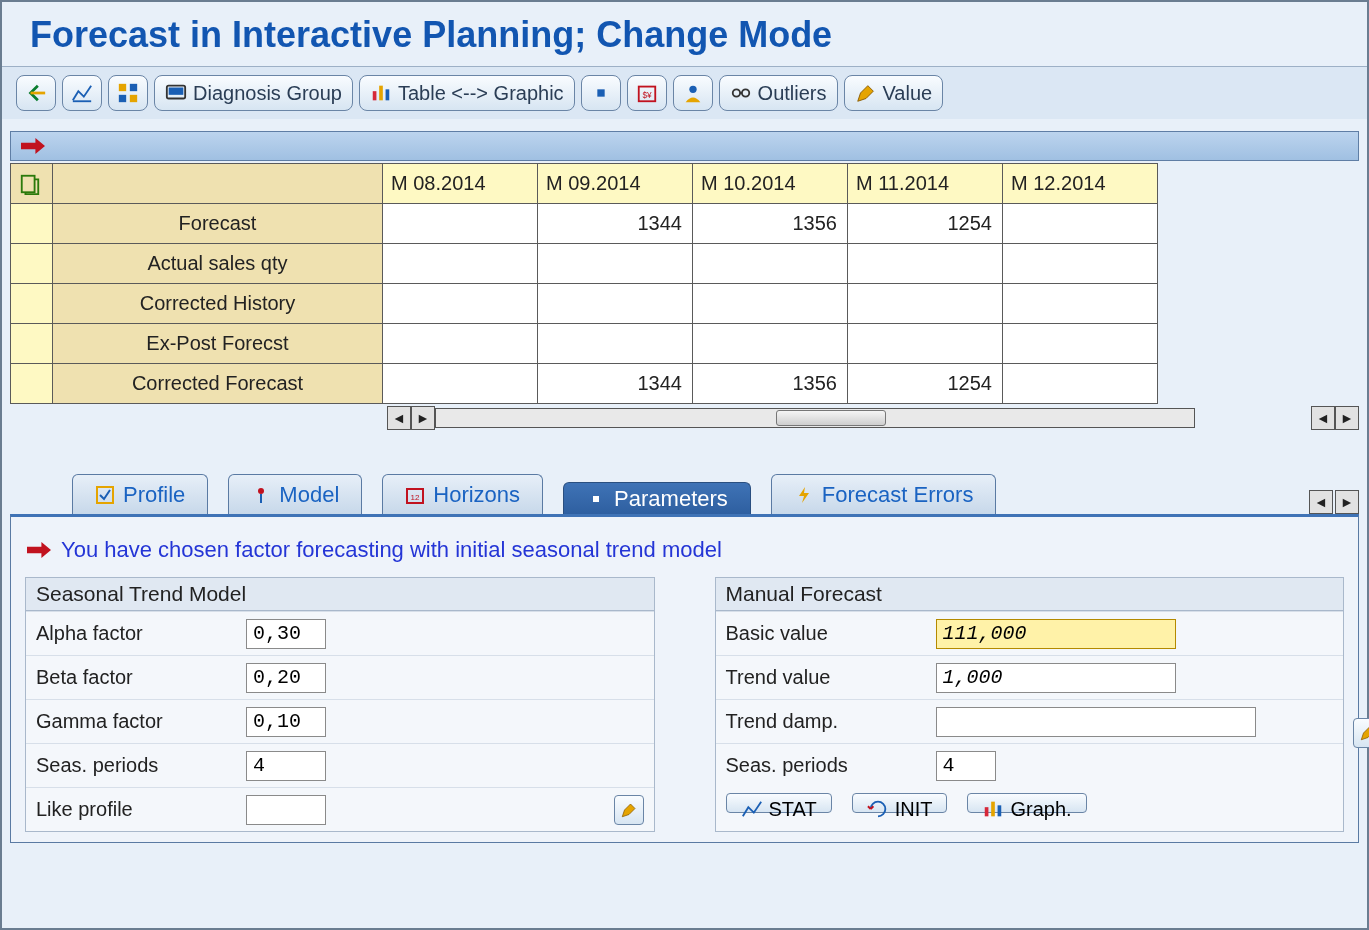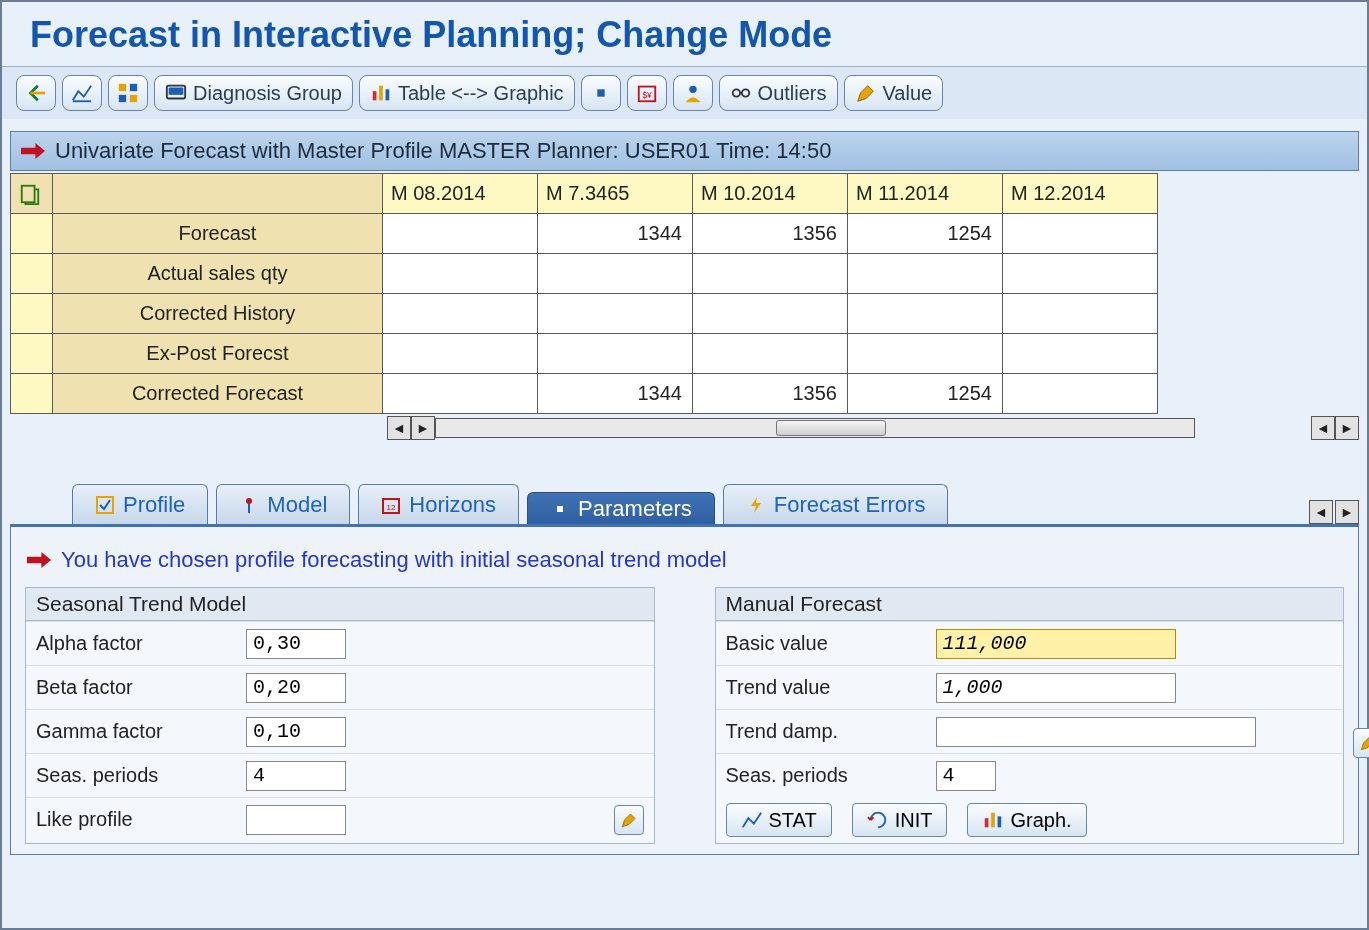--- a/index.html
+++ b/index.html
@@ -103,21 +103,21 @@
     background:#e9e9e9;
     position:relative;
   }
   .scroll-thumb {
     position:absolute; top:1px; height:16px; width:110px; left:340px;
     background: linear-gradient(#f5f5f5,#cfcfcf);
     border:1px solid #777; border-radius:3px;
   }
   .tabs-row {
     display:flex; align-items:flex-end;
-    gap:4px; margin: 40px 8px 0 70px;
+    gap:16px; margin: 40px 8px 0 70px;
     height: 44px;
     position:relative;
   }
   .tab {
     display:inline-flex; align-items:center; gap:8px;
     background: linear-gradient(#e7eff8,#c7d8ea);
     border:1px solid #5a7aa3;
     border-bottom:none;
     border-radius: 6px 6px 0 0;
     padding: 6px 22px;
@@ -171,39 +171,39 @@
     font-size: 20px;
     min-height: 44px;
   }
   .form-row:first-of-type { border-top:none; }
   .form-row label { flex: 0 0 200px; color:#222; }
   .form-row input.txt {
     font-family: "Courier New", monospace;
     font-size: 20px;
     border:1px solid #8a8a8a;
     padding:2px 6px;
-    height: 30px; width: 100px;
+    height: 30px; width: 80px;
     background:#fff;
   }
   .form-row input.txt.wide { width: 240px; font-style: italic; }
   .form-row input.txt.active { background:#fff2a8; border-color:#b48a00; }
   .pencil-btn {
     width:30px; height:30px; border:1px solid #6a85a6;
     background:linear-gradient(#f9fcff,#d7e5f2);
     border-radius:4px;
     display:inline-flex; align-items:center; justify-content:center;
     cursor:pointer;
   }
   .action-row { display:flex; gap:20px; padding:6px 10px; align-items:center; }
   .action-btn {
-    display:inline-flex; align-items:center; gap:6px;
+    display:inline-flex; gap:6px;
     border:1px solid #6a85a6;
     background:linear-gradient(#f9fcff,#d7e5f2);
     border-radius:4px; padding:4px 14px;
-    font-size:20px; cursor:pointer; height:34px;
+    font-size:20px; cursor:pointer; height:20px;
   }
   .right-group { position:relative; }
   .right-group .pencil-outer { position:absolute; right:-40px; top: 140px; }
   svg { display:block; }
 </style>
 </head>
 <body>
 
 <div class="window">
 
@@ -294,36 +294,35 @@
         <svg viewBox="0 0 24 24">
             <path d="M3 21 L6 12 L14 4 L20 10 L12 18 Z" fill="#e5a400" stroke="#8a5a00"></path>
           </svg>
       </span>
       <span>Value</span>
     </button>
   </div>
 
   <div class="section-bar">
     <span class="arrow-red"></span>
-    <span>Univariate Forecast with Master Profile MASTER Planner: USER01 Time: 14:50</span>
   </div>
 
   <div class="grid-wrap">
     <table class="fgrid">
       <tbody>
           <tr>
         <th class="corner corner-icon">
           <svg width="22" height="22" viewBox="0 0 24 24">
                 <rect x="3" y="3" width="14" height="18" fill="none" stroke="#2b7a0b" stroke-width="2"></rect>
                 <path d="M17 7 H21 V23 H7 V21" fill="none" stroke="#2b7a0b" stroke-width="2"></path>
               </svg>
         </th>
         <th class="rowlbl"></th>
         <th style="width:155px">M 08.2014</th>
-        <th style="width:155px">M 7.3465</th>
+        <th style="width:155px">M 09.2014</th>
         <th style="width:155px">M 10.2014</th>
         <th style="width:155px">M 11.2014</th>
         <th style="width:155px">M 12.2014</th>
       </tr>
       <tr>
         <th class="narrow"></th>
             <th class="rowlbl">Forecast</th>
         <td class="val"></td>
         <td class="val">1344</td>
         <td class="val">1356</td>
@@ -426,21 +425,21 @@
     </div>
     <div class="tabs-right">
       <span class="scroll-btn">◄</span>
       <span class="scroll-btn">►</span>
     </div>
   </div>
 
   <div class="panel">
     <div class="msg">
       <span class="arrow-red"></span>
-      <span>You have chosen profile forecasting with initial seasonal trend model</span>
+      <span>You have chosen factor forecasting with initial seasonal trend model</span>
     </div>
 
     <div class="param-cols">
 
       <div class="group">
         <div class="group-title">Seasonal Trend Model</div>
         <div class="form-row">
           <label>Alpha factor</label>
           <input class="txt" value="0,30" style="">
         </div>

